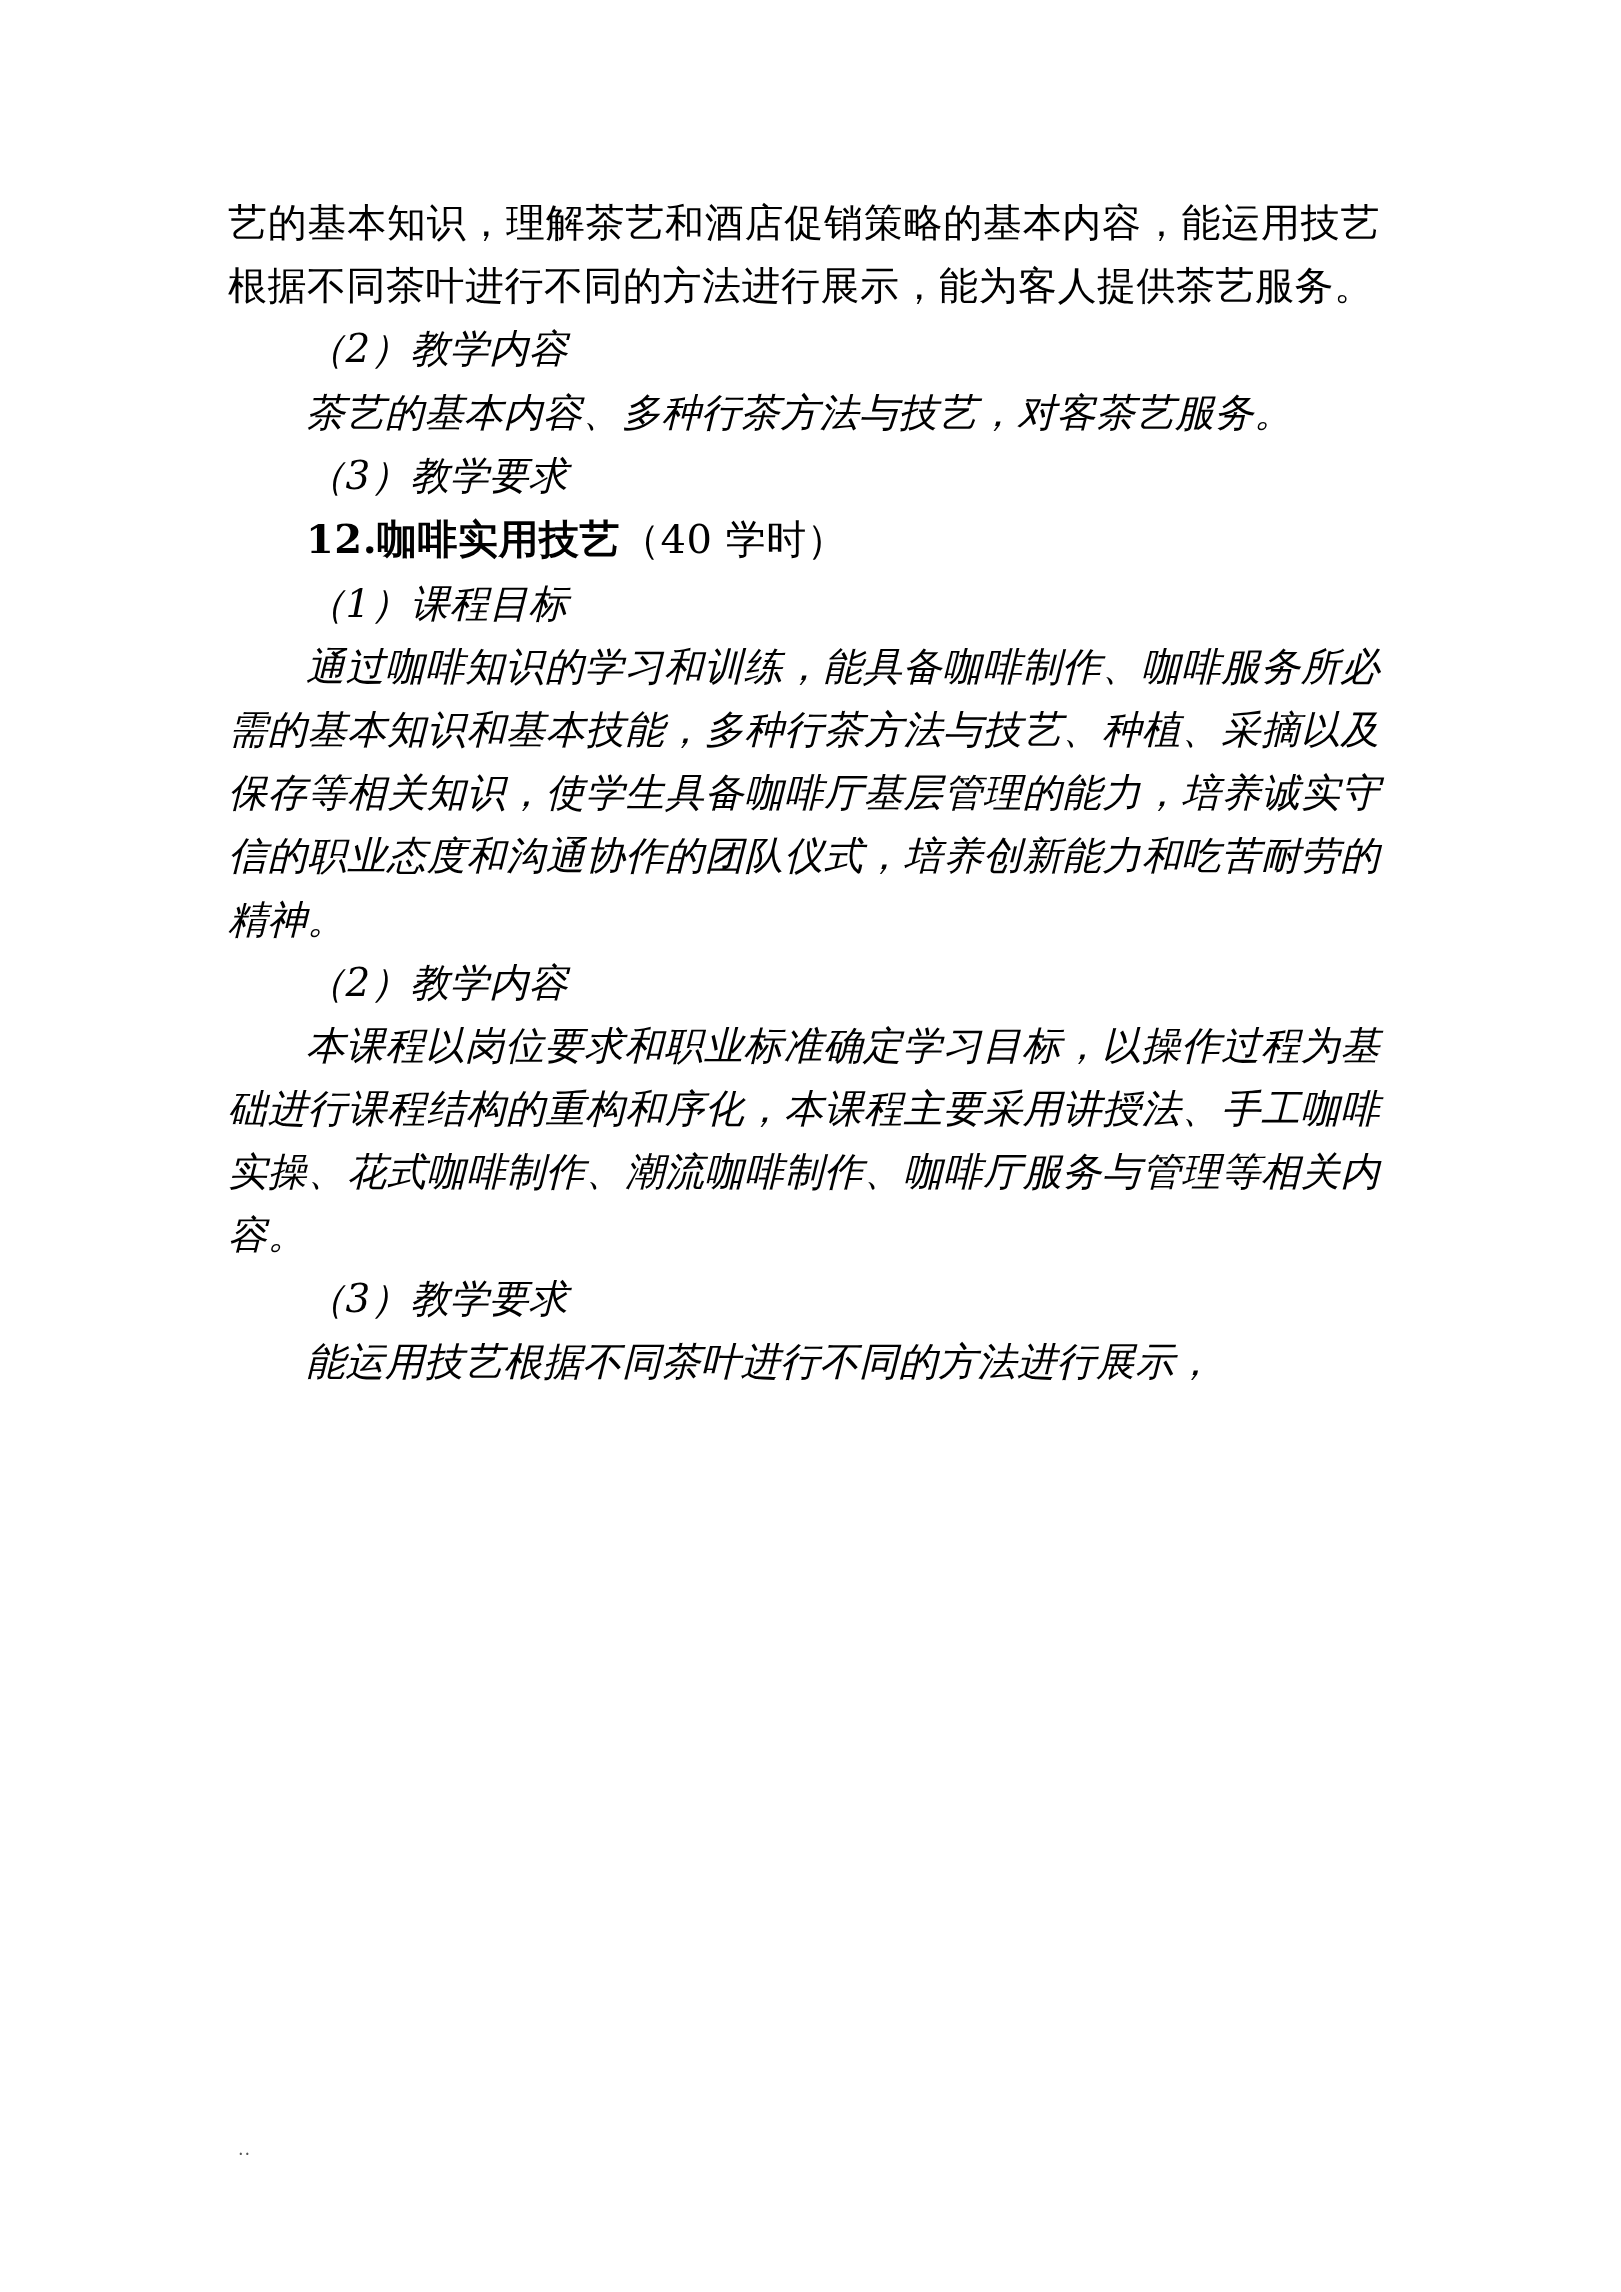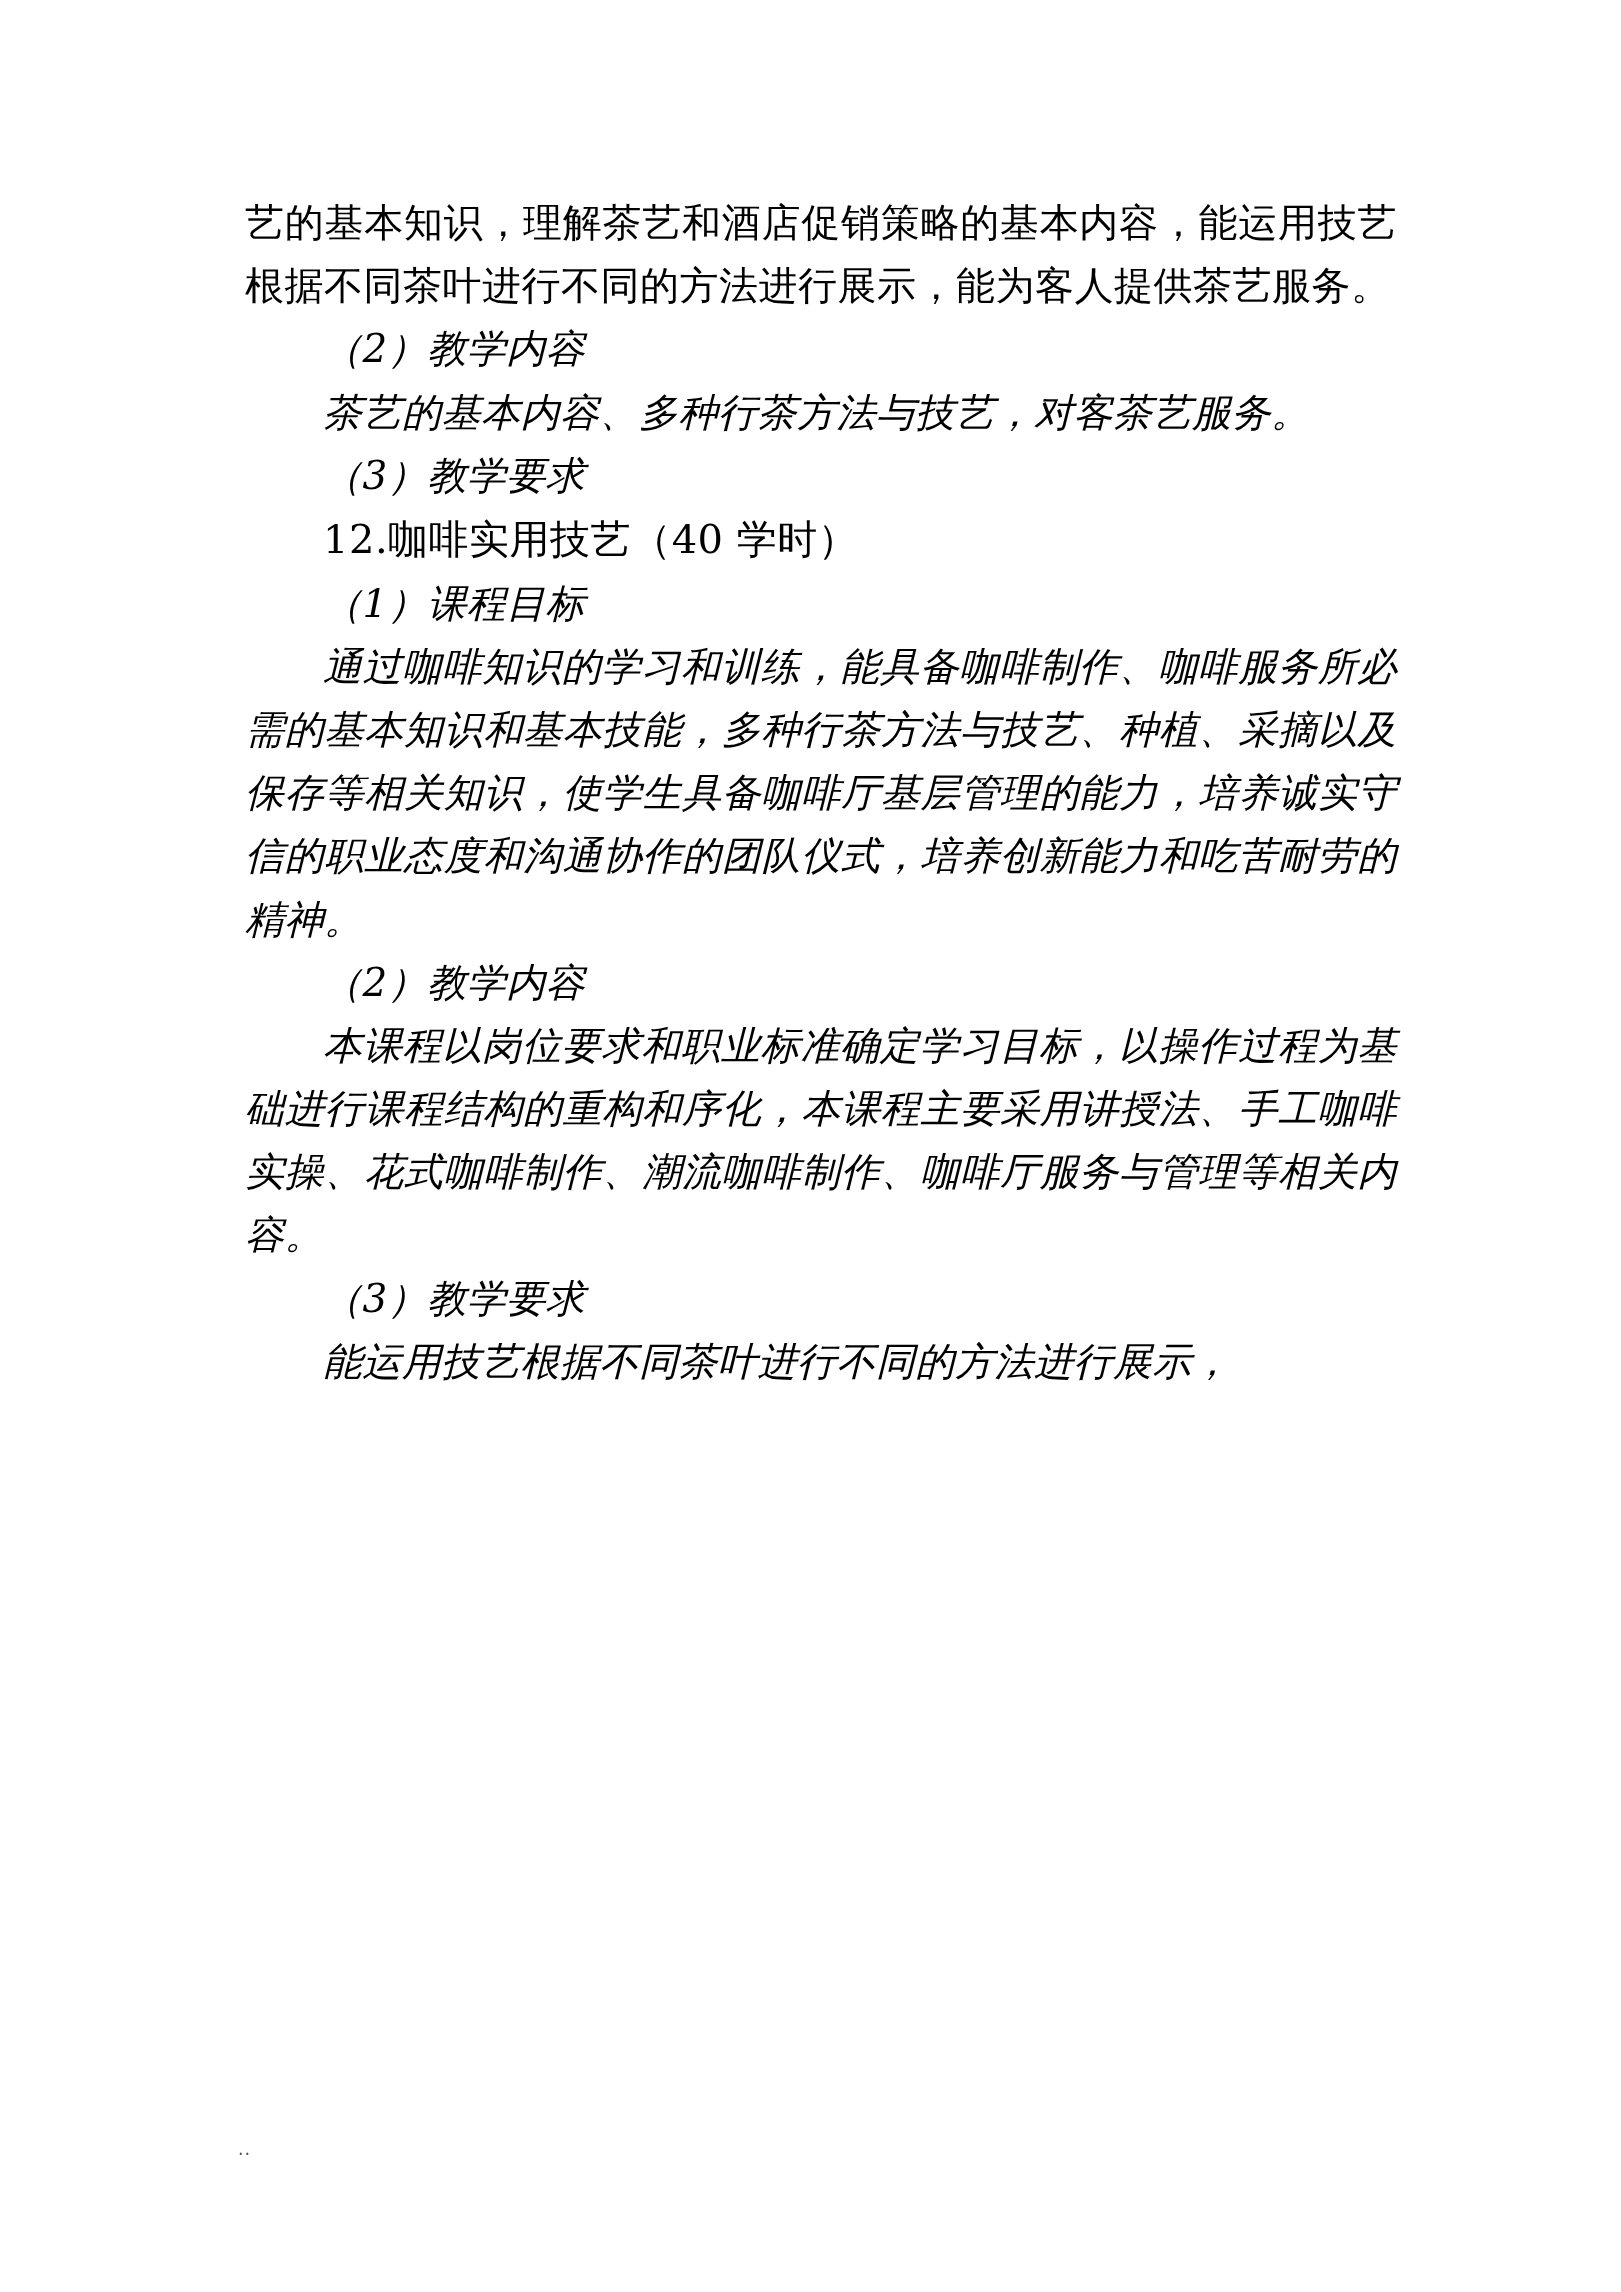--- a/index.html
+++ b/index.html
@@ -10,21 +10,21 @@
   .page {
     position: relative;
     width: 1621px;
     height: 2293px;
     background: #ffffff;
     box-sizing: border-box;
     overflow: hidden;
   }
   .content {
     position: absolute;
-    left: 245px;
+    left: 228px;
     top: 191px;
     width: 1152px;
   }
   .para {
     font-family: "DejaVu Serif", "Liberation Serif", serif;
     font-size: 39px;
     line-height: 1.62;
     color: #000000;
     text-align: justify;
     text-justify: inter-ideograph;
@@ -38,21 +38,21 @@
   .heading {
     font-family: "DejaVu Serif", "Liberation Serif", serif;
     font-size: 40px;
     line-height: 1.62;
     color: #000000;
     text-indent: 78px;
     margin: 0;
     letter-spacing: 0.5px;
   }
   .heading .bold {
-    font-weight: normal;
+    font-weight: bold;
   }
   .footer-mark {
     position: absolute;
     left: 238px;
     top: 2139px;
     font-family: "DejaVu Serif", "Liberation Serif", serif;
     font-size: 17.6px;
     color: #555555;
     letter-spacing: 1px;
   }

